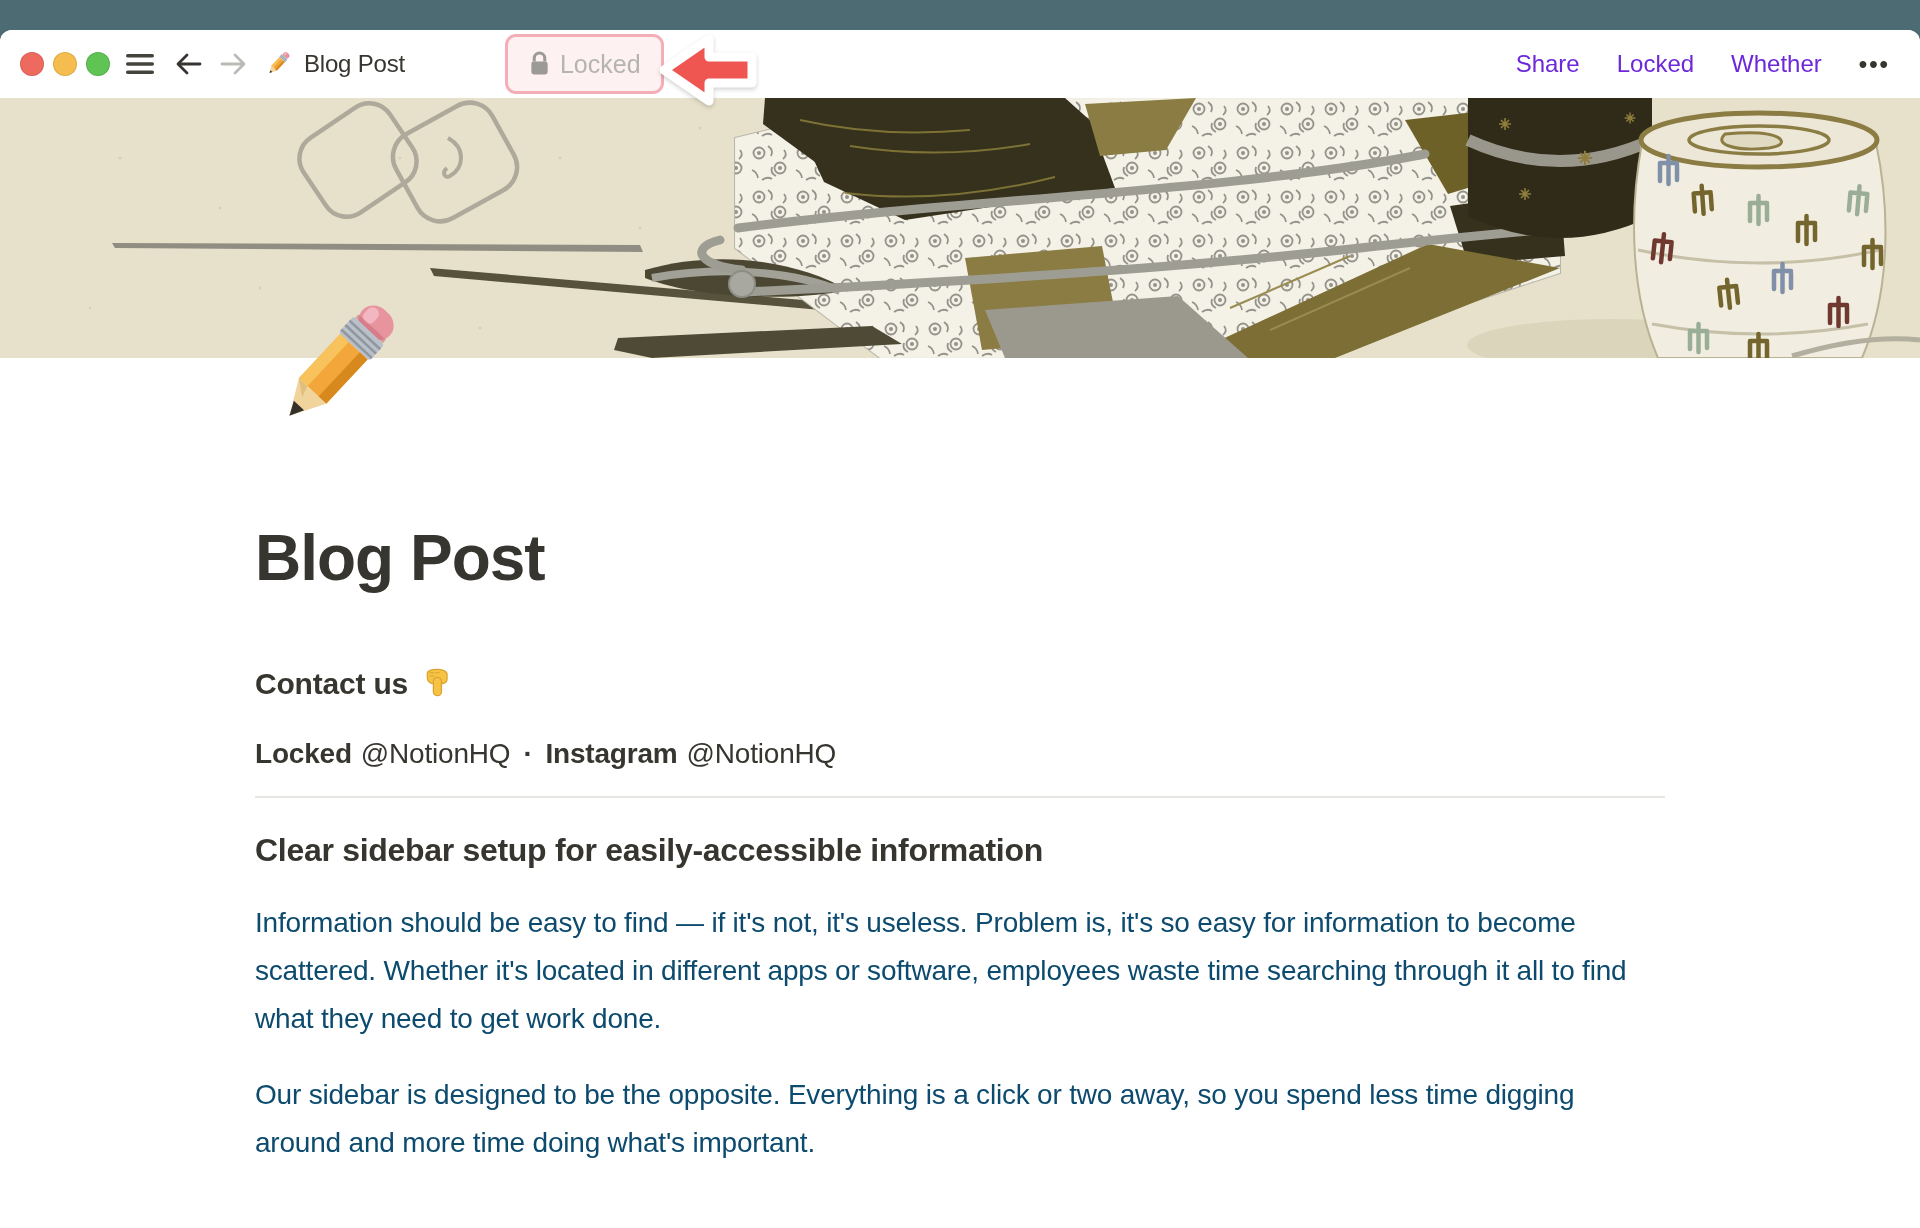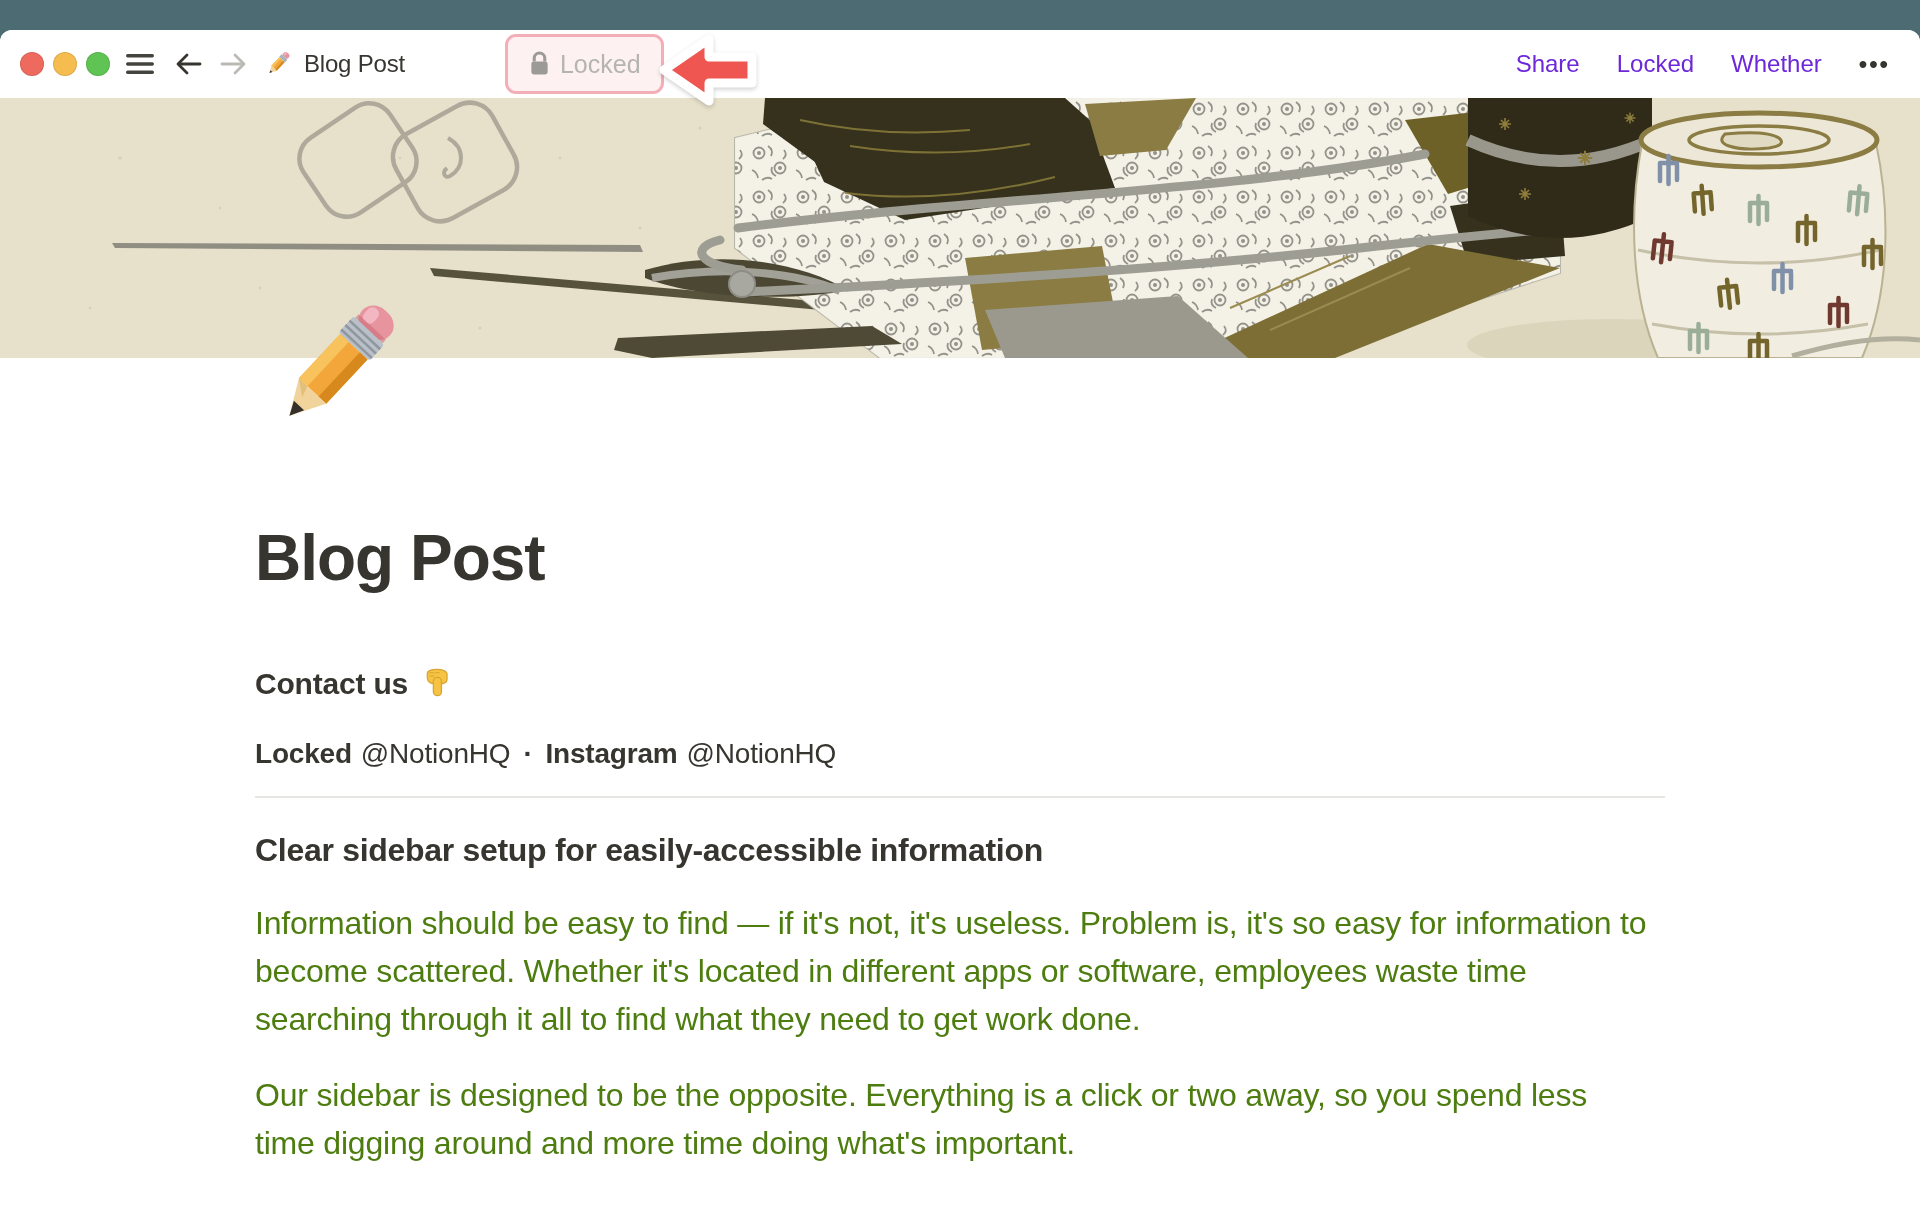--- a/index.html
+++ b/index.html
@@ -41,21 +41,21 @@
   .content { position:relative; z-index:2; padding:162px 0 0 255px; width:1680px; }
   h1.page-title { font-size:64px; line-height:77px; font-weight:700; letter-spacing:-1px; color:#37352f; }
   .contact-row { margin-top:68px; display:flex; align-items:center; gap:12px; }
   .contact-heading { font-size:30px; font-weight:700; letter-spacing:-.2px; }
   .social-row { margin-top:36px; font-size:28px; letter-spacing:-.2px; }
   .social-row b { font-weight:700; }
   .social-row .handle { margin-left:9px; }
   .social-row .dot { font-weight:700; margin:0 13px; }
   .divider { margin-top:26px; width:1410px; border-top:2px solid #e7e6e3; }
   h2.section-heading { margin-top:34px; font-size:32px; font-weight:700; letter-spacing:-.3px; width:1400px; }
-  .para { margin-top:30px; font-size:32px; line-height:48px; width:1400px; color:#4d7c0f; letter-spacing:-.2px; }
+  .para { margin-top:30px; font-size:28px; line-height:48px; width:1400px; color:#0c4a6e; letter-spacing:-.2px; }
   .para + .para { margin-top:28px; }
 </style>
 </head>
 <body>
 
 <div class="window">
 
   <div class="topbar">
     <div class="lights">
       <div class="light red"></div>

